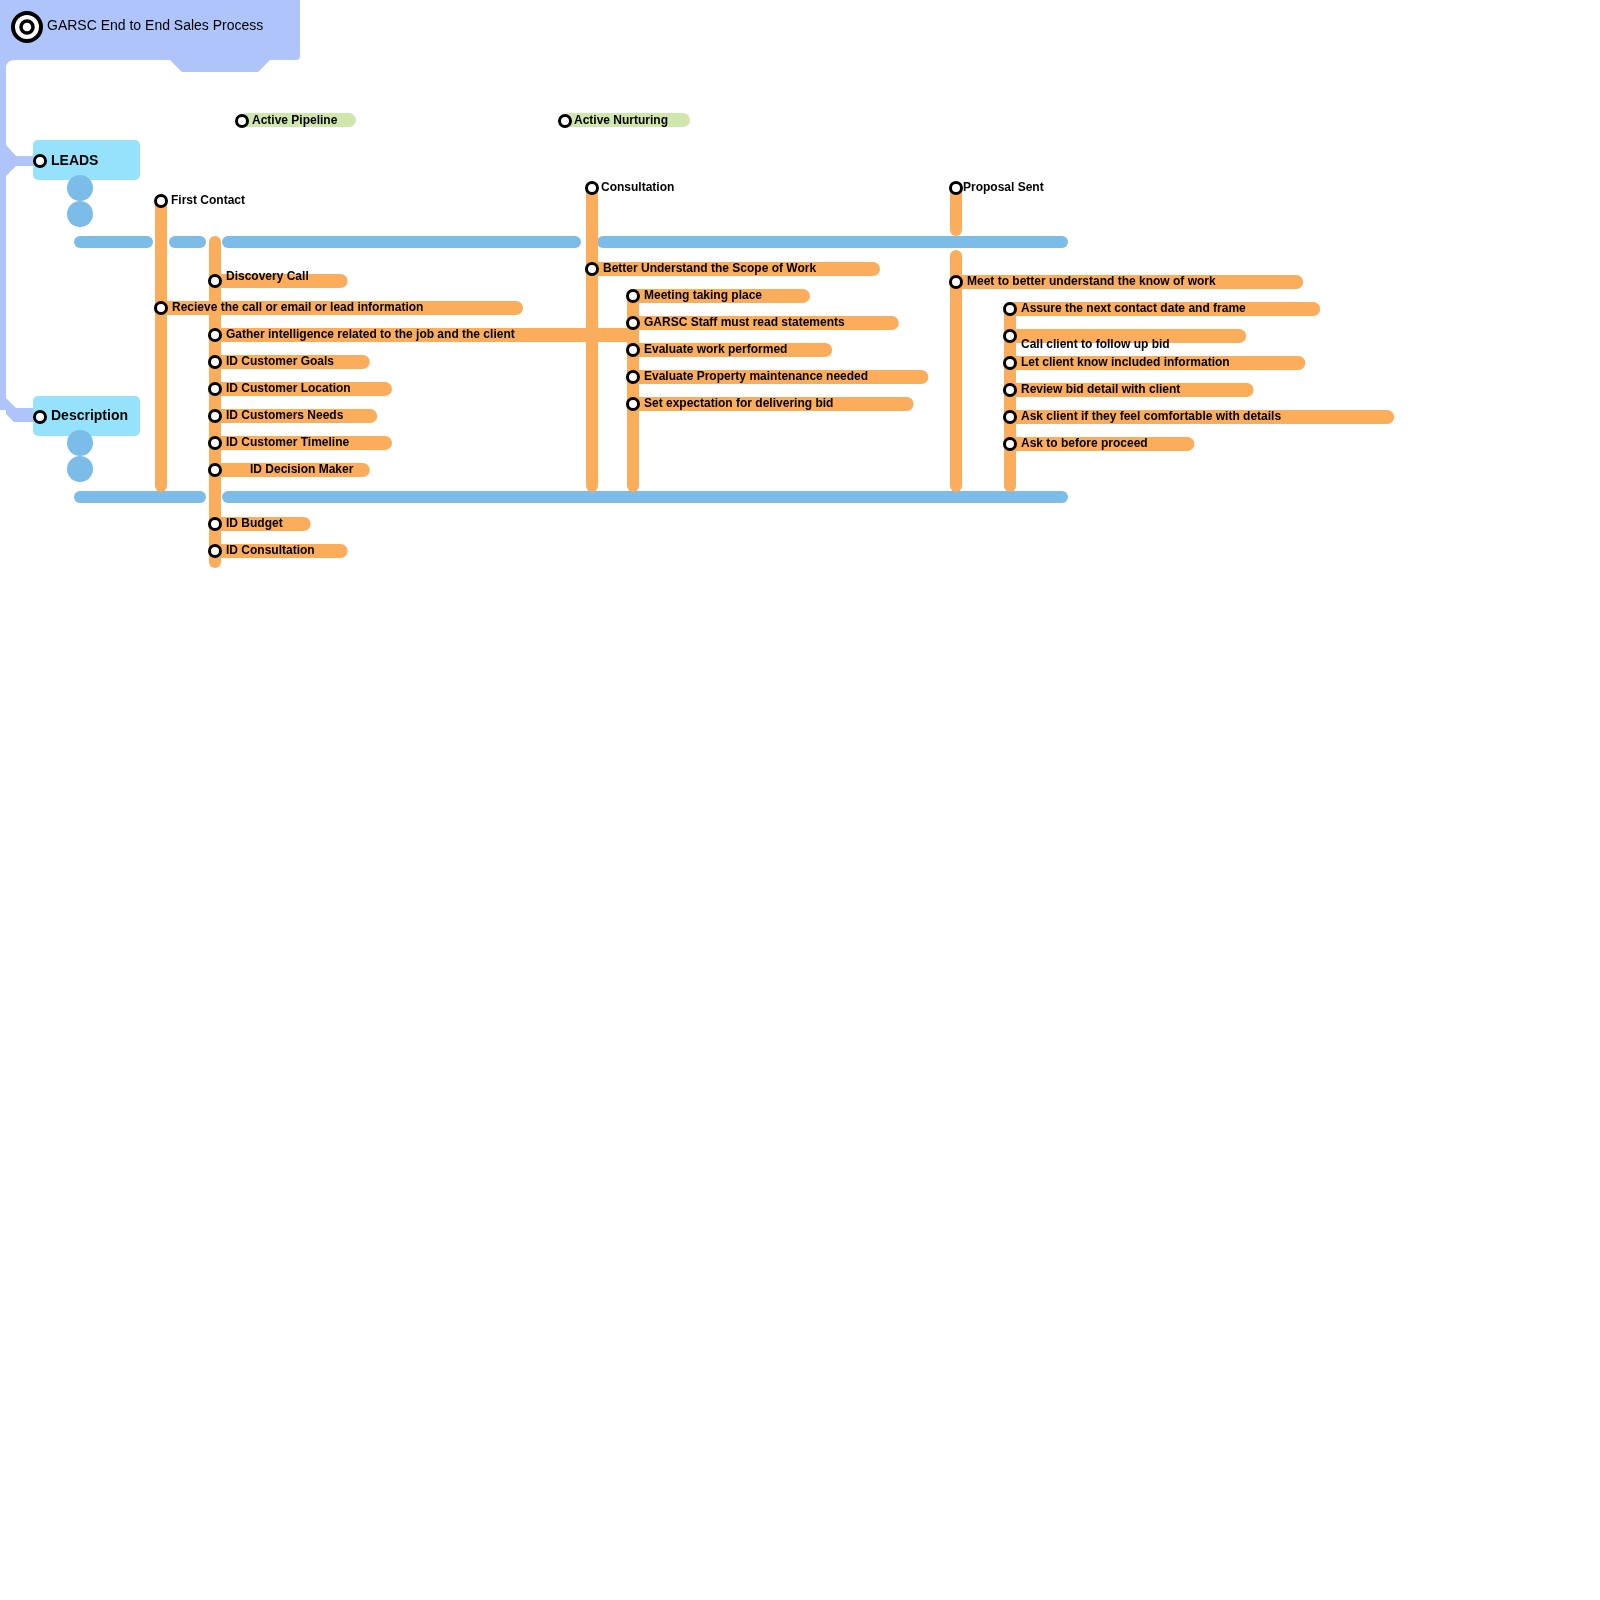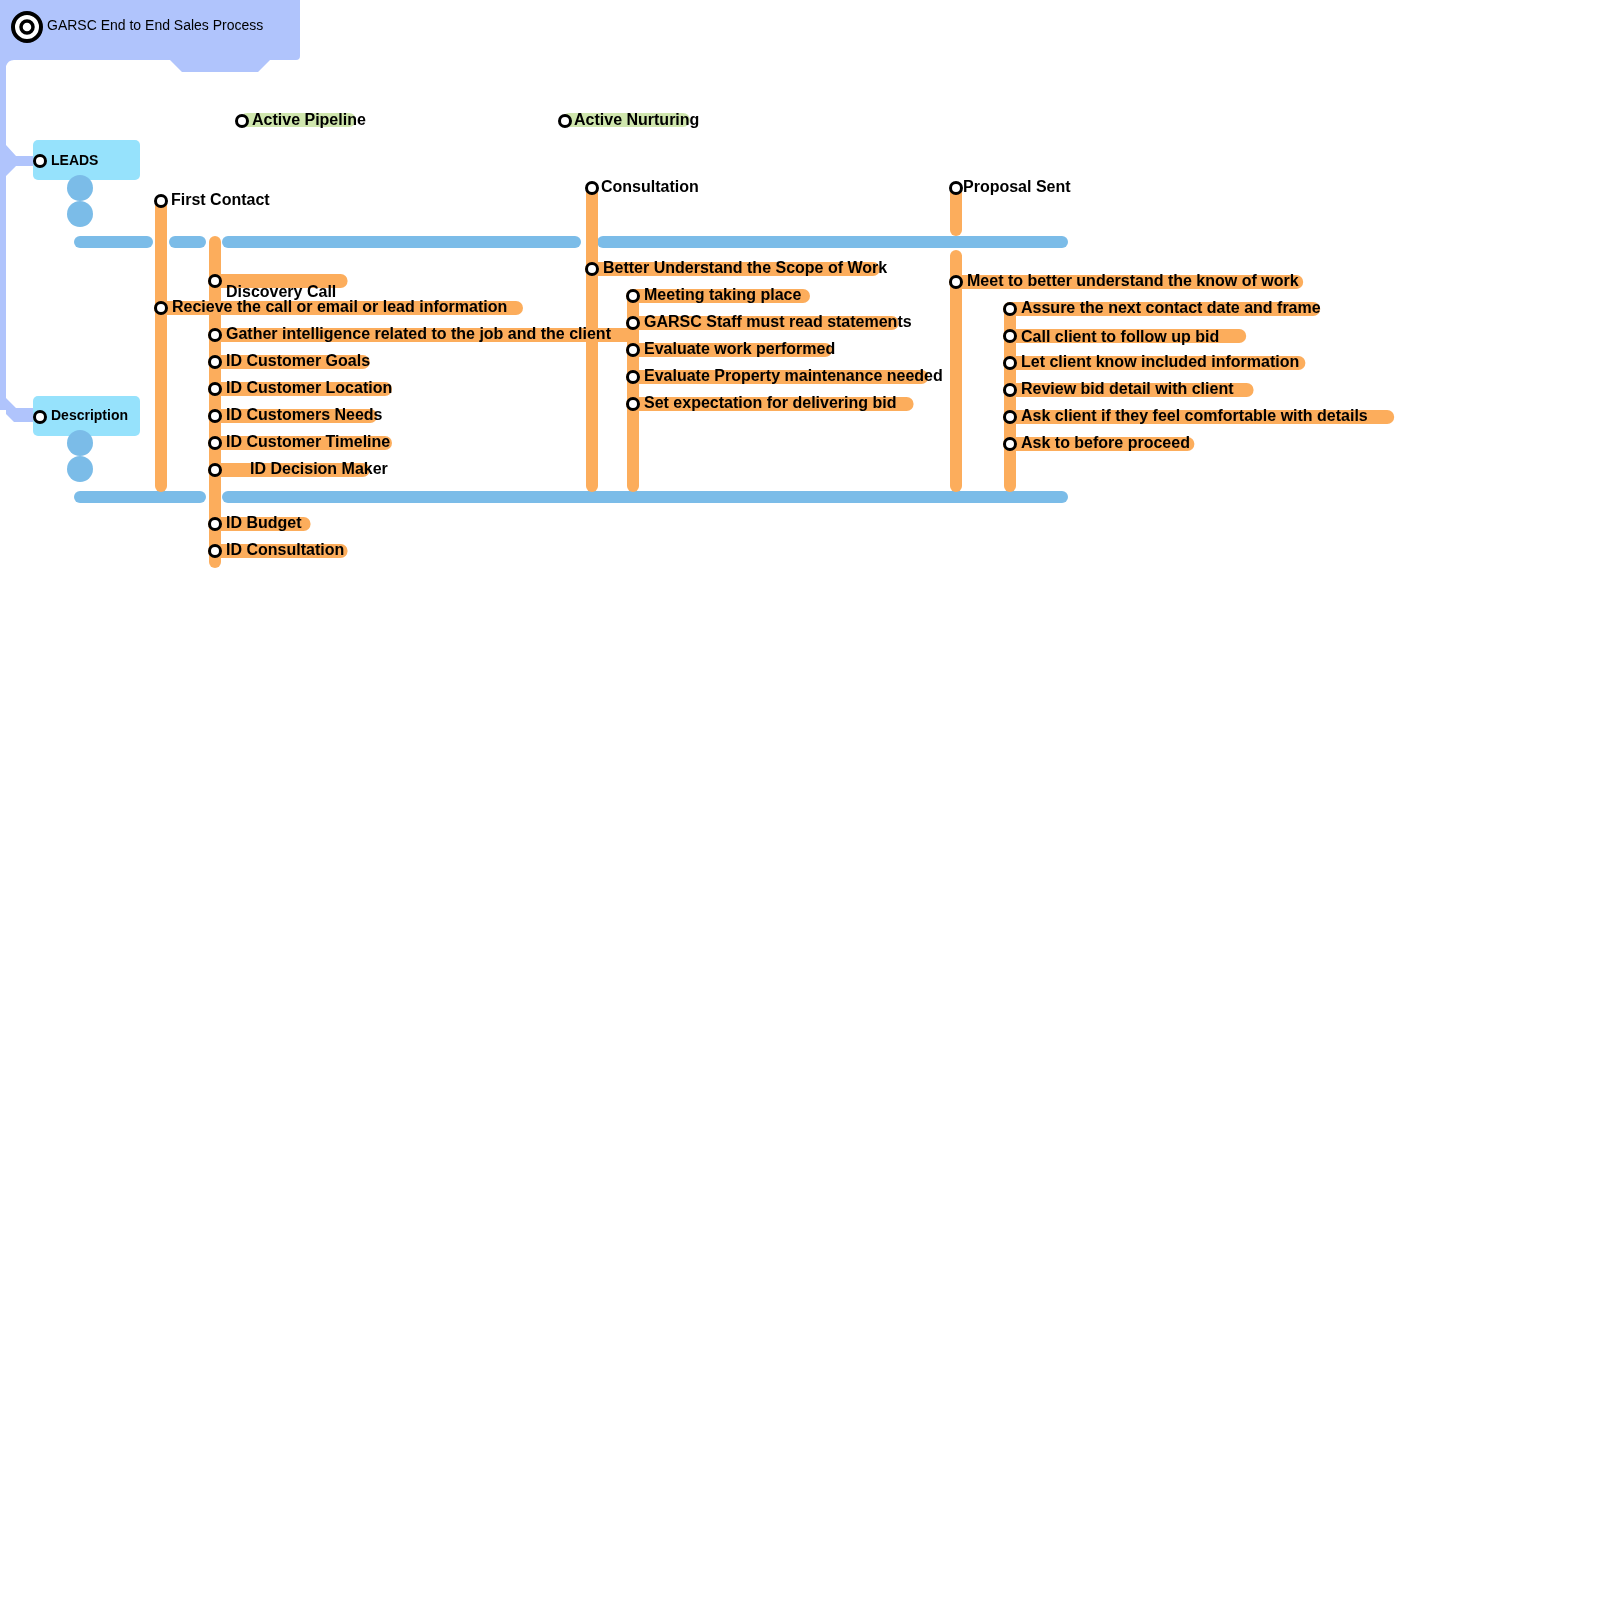--- a/index.html
+++ b/index.html
@@ -1,19 +1,19 @@
 <!DOCTYPE html>
 <html><head>
 <meta charset="utf-8">
 <style>
   html, body { margin:0; padding:0; background:#ffffff; }
   body { width:1600px; height:1600px; position:relative; overflow:hidden;
          font-family:"Liberation Sans", sans-serif; }
   #canvas { position:absolute; left:0; top:0; width:1600px; height:1600px; }
-  .lbl { position:absolute; font-weight:bold; font-size:16px; color:#000; white-space:nowrap; line-height:16px; }
+  .lbl { position:absolute; font-weight:bold; font-size:12px; color:#000; white-space:nowrap; line-height:16px; }
   .title { position:absolute; left:47px; top:17px; font-weight:normal; font-size:14px; color:#000; white-space:nowrap; }
 </style>
 </head>
 <body>
 
 <svg id="canvas" xmlns="http://www.w3.org/2000/svg" width="1600" height="1600">
 
   <path fill="#b0c4fc" d="M0,0 H300 V56 Q300,60 296,60 H270 L258,72 H182 L170,60 H14 Q8,60 6,66 V400 L14,410 H0 Z"></path>
 
   <path fill="#b0c4fc" d="M6,145 L16,156 H34 V166 H16 L6,176 Z"></path>
@@ -112,36 +112,36 @@
 
 <div class="lbl" style="left:252px;top:112px">Active Pipeline</div>
 <div class="lbl" style="left:574px;top:112px">Active Nurturing</div>
 <div class="lbl" style="left:51px;top:152px;font-size:14px">LEADS</div>
 <div class="lbl" style="left:51px;top:407px;font-size:14px">Description</div>
 <div class="lbl" style="left:171px;top:192px">First Contact</div>
 <div class="lbl" style="left:601px;top:179px">Consultation</div>
 <div class="lbl" style="left:963px;top:179px">Proposal Sent</div>
 
 <div id="item-labels">
-    <div class="lbl" style="left: 226px; top: 284px;">Discovery Call</div>
+    <div class="lbl" style="left: 226px; top: 268px;">Discovery Call</div>
     <div class="lbl" style="left: 172px; top: 299px;">Recieve the call or email or lead information</div>
     <div class="lbl" style="left: 226px; top: 326px;">Gather intelligence related to the job and the client</div>
     <div class="lbl" style="left: 226px; top: 353px;">ID Customer Goals</div>
     <div class="lbl" style="left: 226px; top: 380px;">ID Customer Location</div>
     <div class="lbl" style="left: 226px; top: 407px;">ID Customers Needs</div>
     <div class="lbl" style="left: 226px; top: 434px;">ID Customer Timeline</div>
     <div class="lbl" style="left: 226px; top: 461px; padding-left: 24px;">ID Decision Maker</div>
     <div class="lbl" style="left: 226px; top: 515px;">ID Budget</div>
     <div class="lbl" style="left: 226px; top: 542px;">ID Consultation</div>
     <div class="lbl" style="left: 603px; top: 260px;">Better Understand the Scope of Work</div>
     <div class="lbl" style="left: 644px; top: 287px;">Meeting taking place</div>
     <div class="lbl" style="left: 644px; top: 314px;">GARSC Staff must read statements</div>
     <div class="lbl" style="left: 644px; top: 341px;">Evaluate work performed</div>
     <div class="lbl" style="left: 644px; top: 368px;">Evaluate Property maintenance needed</div>
     <div class="lbl" style="left: 644px; top: 395px;">Set expectation for delivering bid</div>
     <div class="lbl" style="left: 967px; top: 273px;">Meet to better understand the know of work</div>
     <div class="lbl" style="left: 1021px; top: 300px;">Assure the next contact date and frame</div>
-    <div class="lbl" style="left: 1021px; top: 329px;">Call client to follow up bid</div>
+    <div class="lbl" style="left: 1021px; top: 336px;">Call client to follow up bid</div>
     <div class="lbl" style="left: 1021px; top: 354px; text-align: center;">Let client know included information</div>
     <div class="lbl" style="left: 1021px; top: 381px; text-align: center;">Review bid detail with client</div>
     <div class="lbl" style="left: 1021px; top: 408px;">Ask client if they feel comfortable with details</div>
     <div class="lbl" style="left: 1021px; top: 435px;">Ask to before proceed</div>
   </div>
 
 </body></html>

